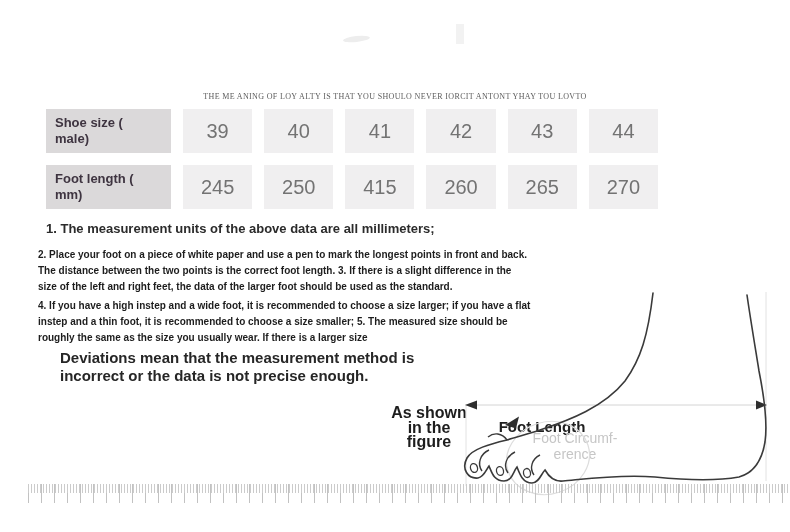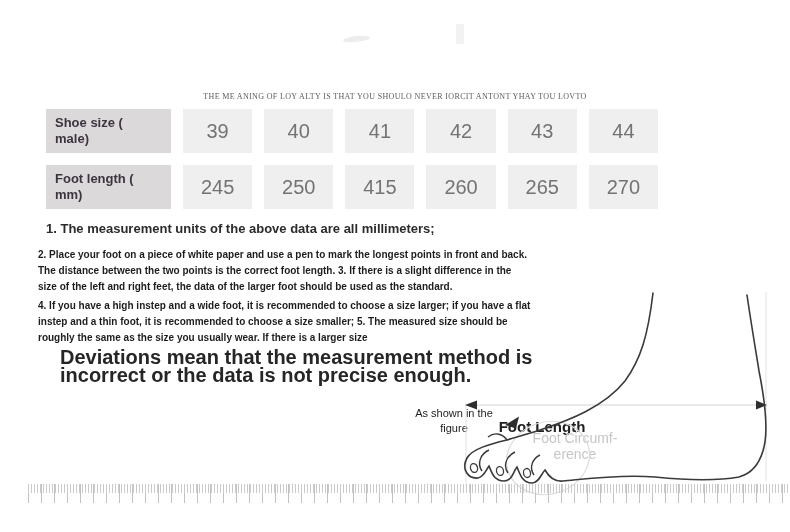--- a/index.html
+++ b/index.html
@@ -19,24 +19,24 @@
     grid-auto-rows:44px;row-gap:3px;column-gap:2px;background:#fff;gap:12px;}
   .size-table .th{background:#dbd9da;font-weight:bold;font-size:13px;color:#3e3440;
     padding:4px 6px 4px 9px;display:flex;align-items:center;line-height:16px;white-space:pre-line;}
   .size-table .td{background:#f0eff0;color:#737373;font-size:20px;
     display:flex;align-items:center;justify-content:center;}
   
   .note1{left:46px;top:221px;font-size:13px;font-weight:bold;color:#2b2b2b;}
   .note-block{font-size:10px;font-weight:bold;color:#1d1d1d;line-height:15.8px;white-space:pre-line;width:648px;}
   .note23{left:38px;top:247px;}
   .note45{left:38px;top:298px;}
-  .deviations{left:60px;top:349px;font-size:20px;font-weight:bold;color:#262626;line-height:17.5px;white-space:pre-line;}
+  .deviations{left:60px;top:349px;font-size:15px;font-weight:bold;color:#262626;line-height:17.5px;white-space:pre-line;}
   
   .foot-length-label{left:492px;top:380px;width:100px;text-align:center;font-size:15px;font-weight:bold;color:#202020;margin-top:38px;}
-  .as-shown-label{left:383px;top:406px;width:92px;text-align:center;font-size:11px;font-weight:normal;color:#1d1d1d;line-height:14.5px;white-space:pre-line;margin-left:25px;}
+  .as-shown-label{left:383px;top:406px;width:92px;text-align:center;font-size:16px;font-weight:bold;color:#1d1d1d;line-height:14.5px;white-space:pre-line;}
   .circumference-label{left:505px;top:431px;width:140px;text-align:center;font-size:14px;font-weight:normal;color:#c6c6c6;line-height:15.5px;white-space:pre-line;}
   .foot-svg{left:415px;top:280px;pointer-events:none;}
   
   .ruler{left:28px;top:484px;width:762px;height:19px;}
   .ruler .fine{position:absolute;left:0;top:0;width:100%;height:9px;
     background:repeating-linear-gradient(90deg,#cbcbcb 0 1px,transparent 1px 3px);}
   .ruler .long{position:absolute;left:0;top:0;width:100%;height:19px;
     background:repeating-linear-gradient(90deg,#c2c2c2 0 1px,transparent 1px 13px);}
 </style>
 </head>

